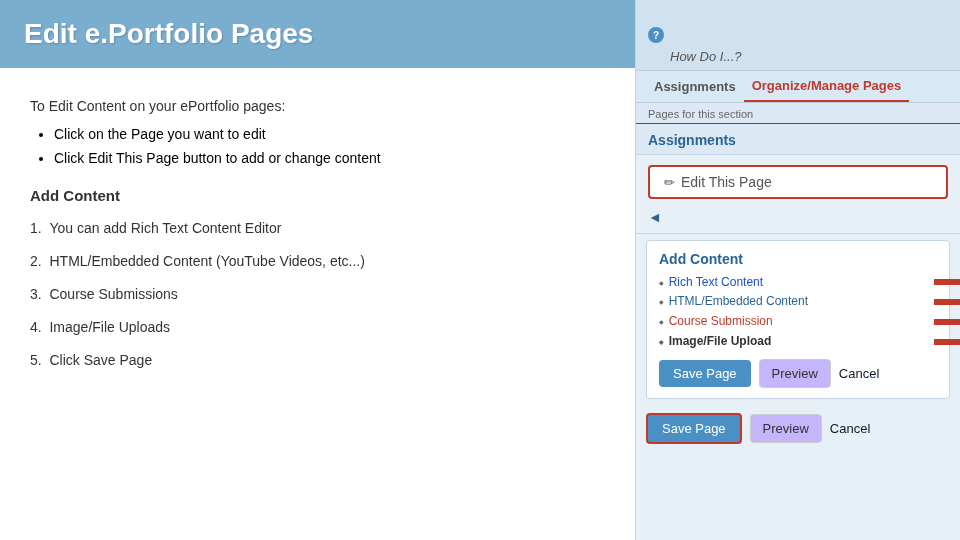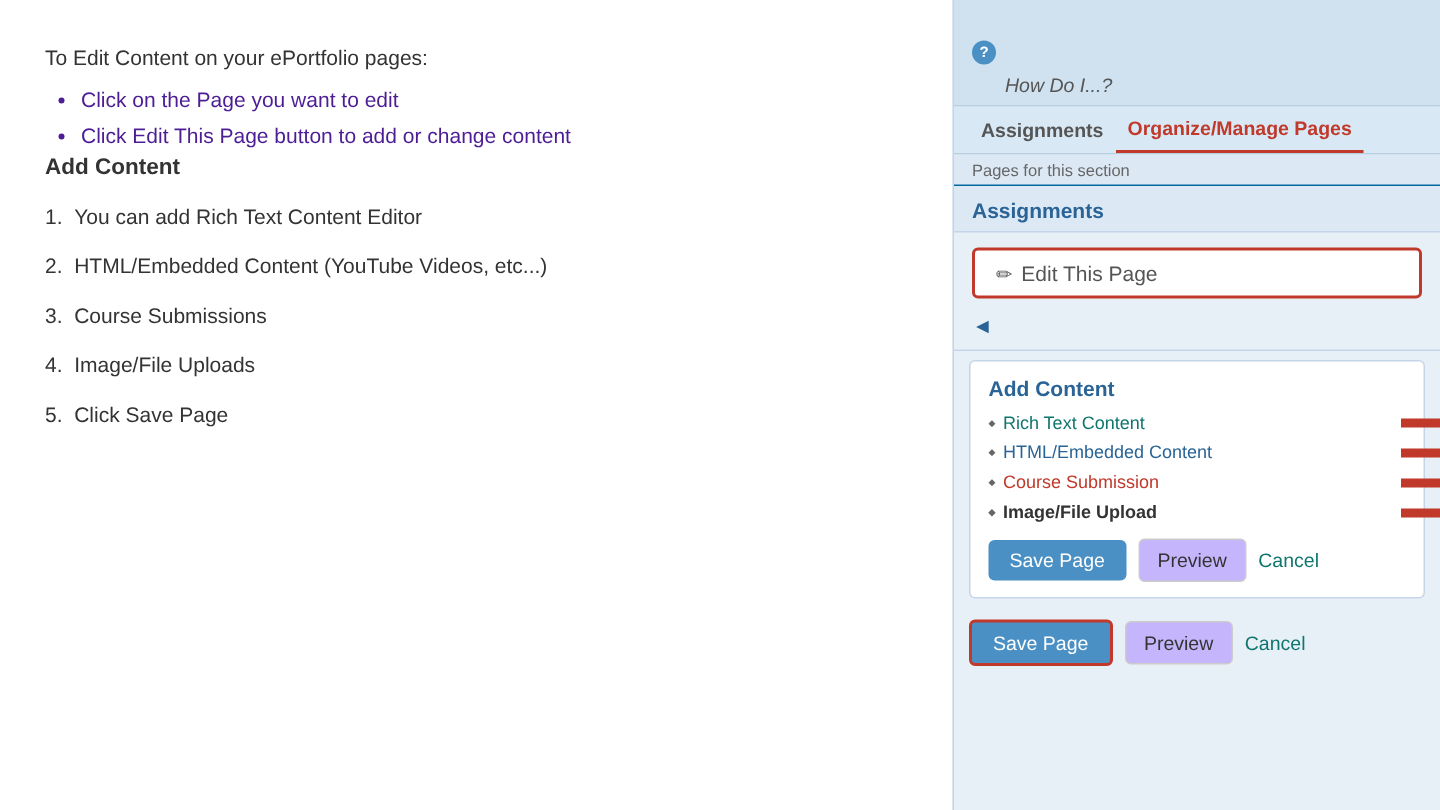--- a/index.html
+++ b/index.html
@@ -41,21 +41,22 @@
     .intro-text {
       font-size: 14px;
       color: #333;
       margin-bottom: 6px;
       line-height: 1.5;
     }
     .bullet-list {
       list-style: disc;
       margin-left: 24px;
       font-size: 14px;
-      color: #4c1d95;
+      color: #000000;
+      margin-bottom: 16px;
       line-height: 1.7;
     }
 
     .section-title {
       font-size: 15px;
       font-weight: bold;
       color: #333;
       margin-bottom: 14px;
     }
 
@@ -203,37 +204,40 @@
       background: #c4b5fd;
       color: #333;
       border: 1px solid #ccc;
       border-radius: 4px;
       padding: 6px 12px;
       font-size: 13px;
       cursor: pointer;
     }
     .cancel-link {
       font-size: 13px;
-      color: #0f766e;
+      color: #0f172a;
       cursor: pointer;
     }
     .save-page-btn-bottom {
       background: #4a90c4;
       color: white;
       border: 2px solid #c0392b;
       border-radius: 4px;
       padding: 6px 14px;
       font-size: 13px;
       cursor: pointer;
     }
   </style>
 </head>
 <body>
 
 <div class="left-panel">
+  <div class="title-bar">
+    <h1>Edit e.Portfolio Pages</h1>
+  </div>
   <div class="content-area">
     <p class="intro-text">To Edit Content on your ePortfolio pages:</p>
     <ul class="bullet-list">
       <li>Click on the Page you want to edit</li>
       <li>Click Edit This Page button to add or change content</li>
     </ul>
 
     <p class="section-title">Add Content</p>
 
     <p class="numbered-item">1. &nbsp;<span>You can add Rich Text Content Editor</span></p>
@@ -268,21 +272,21 @@
     <span class="back-arrow">◄</span>
   </div>
 
   <div style="position:relative; margin: 6px 10px 4px 10px;">
     <div class="add-content-box" style="margin:0; border-radius:4px; border:1px solid #c5d5e8; padding:10px 12px; background:#fff;">
       <div class="add-content-title">Add Content</div>
       <div style="position:relative;">
 
         <div style="display:flex; align-items:center; padding:2px 0; position:relative;">
           <span style="font-size:6px;color:#666;margin-right:5px;">◆</span>
-          <span style="font-size:12px;color:#0f766e;">Rich Text Content</span>
+          <span style="font-size:12px;color:#1d4ed8;">Rich Text Content</span>
 
           <svg style="position:absolute;right:-52px;top:-2px;" width="55" height="22">
             <polygon points="0,8 35,8 35,2 54,11 35,20 35,14 0,14" fill="#c0392b"></polygon>
           </svg>
 
         </div>
 
         <div style="display:flex; align-items:center; padding:3px 0; position:relative;">
           <span style="font-size:6px;color:#666;margin-right:5px;">◆</span>
           <span style="font-size:12px;color:#2a6496;">HTML/Embedded Content</span>

